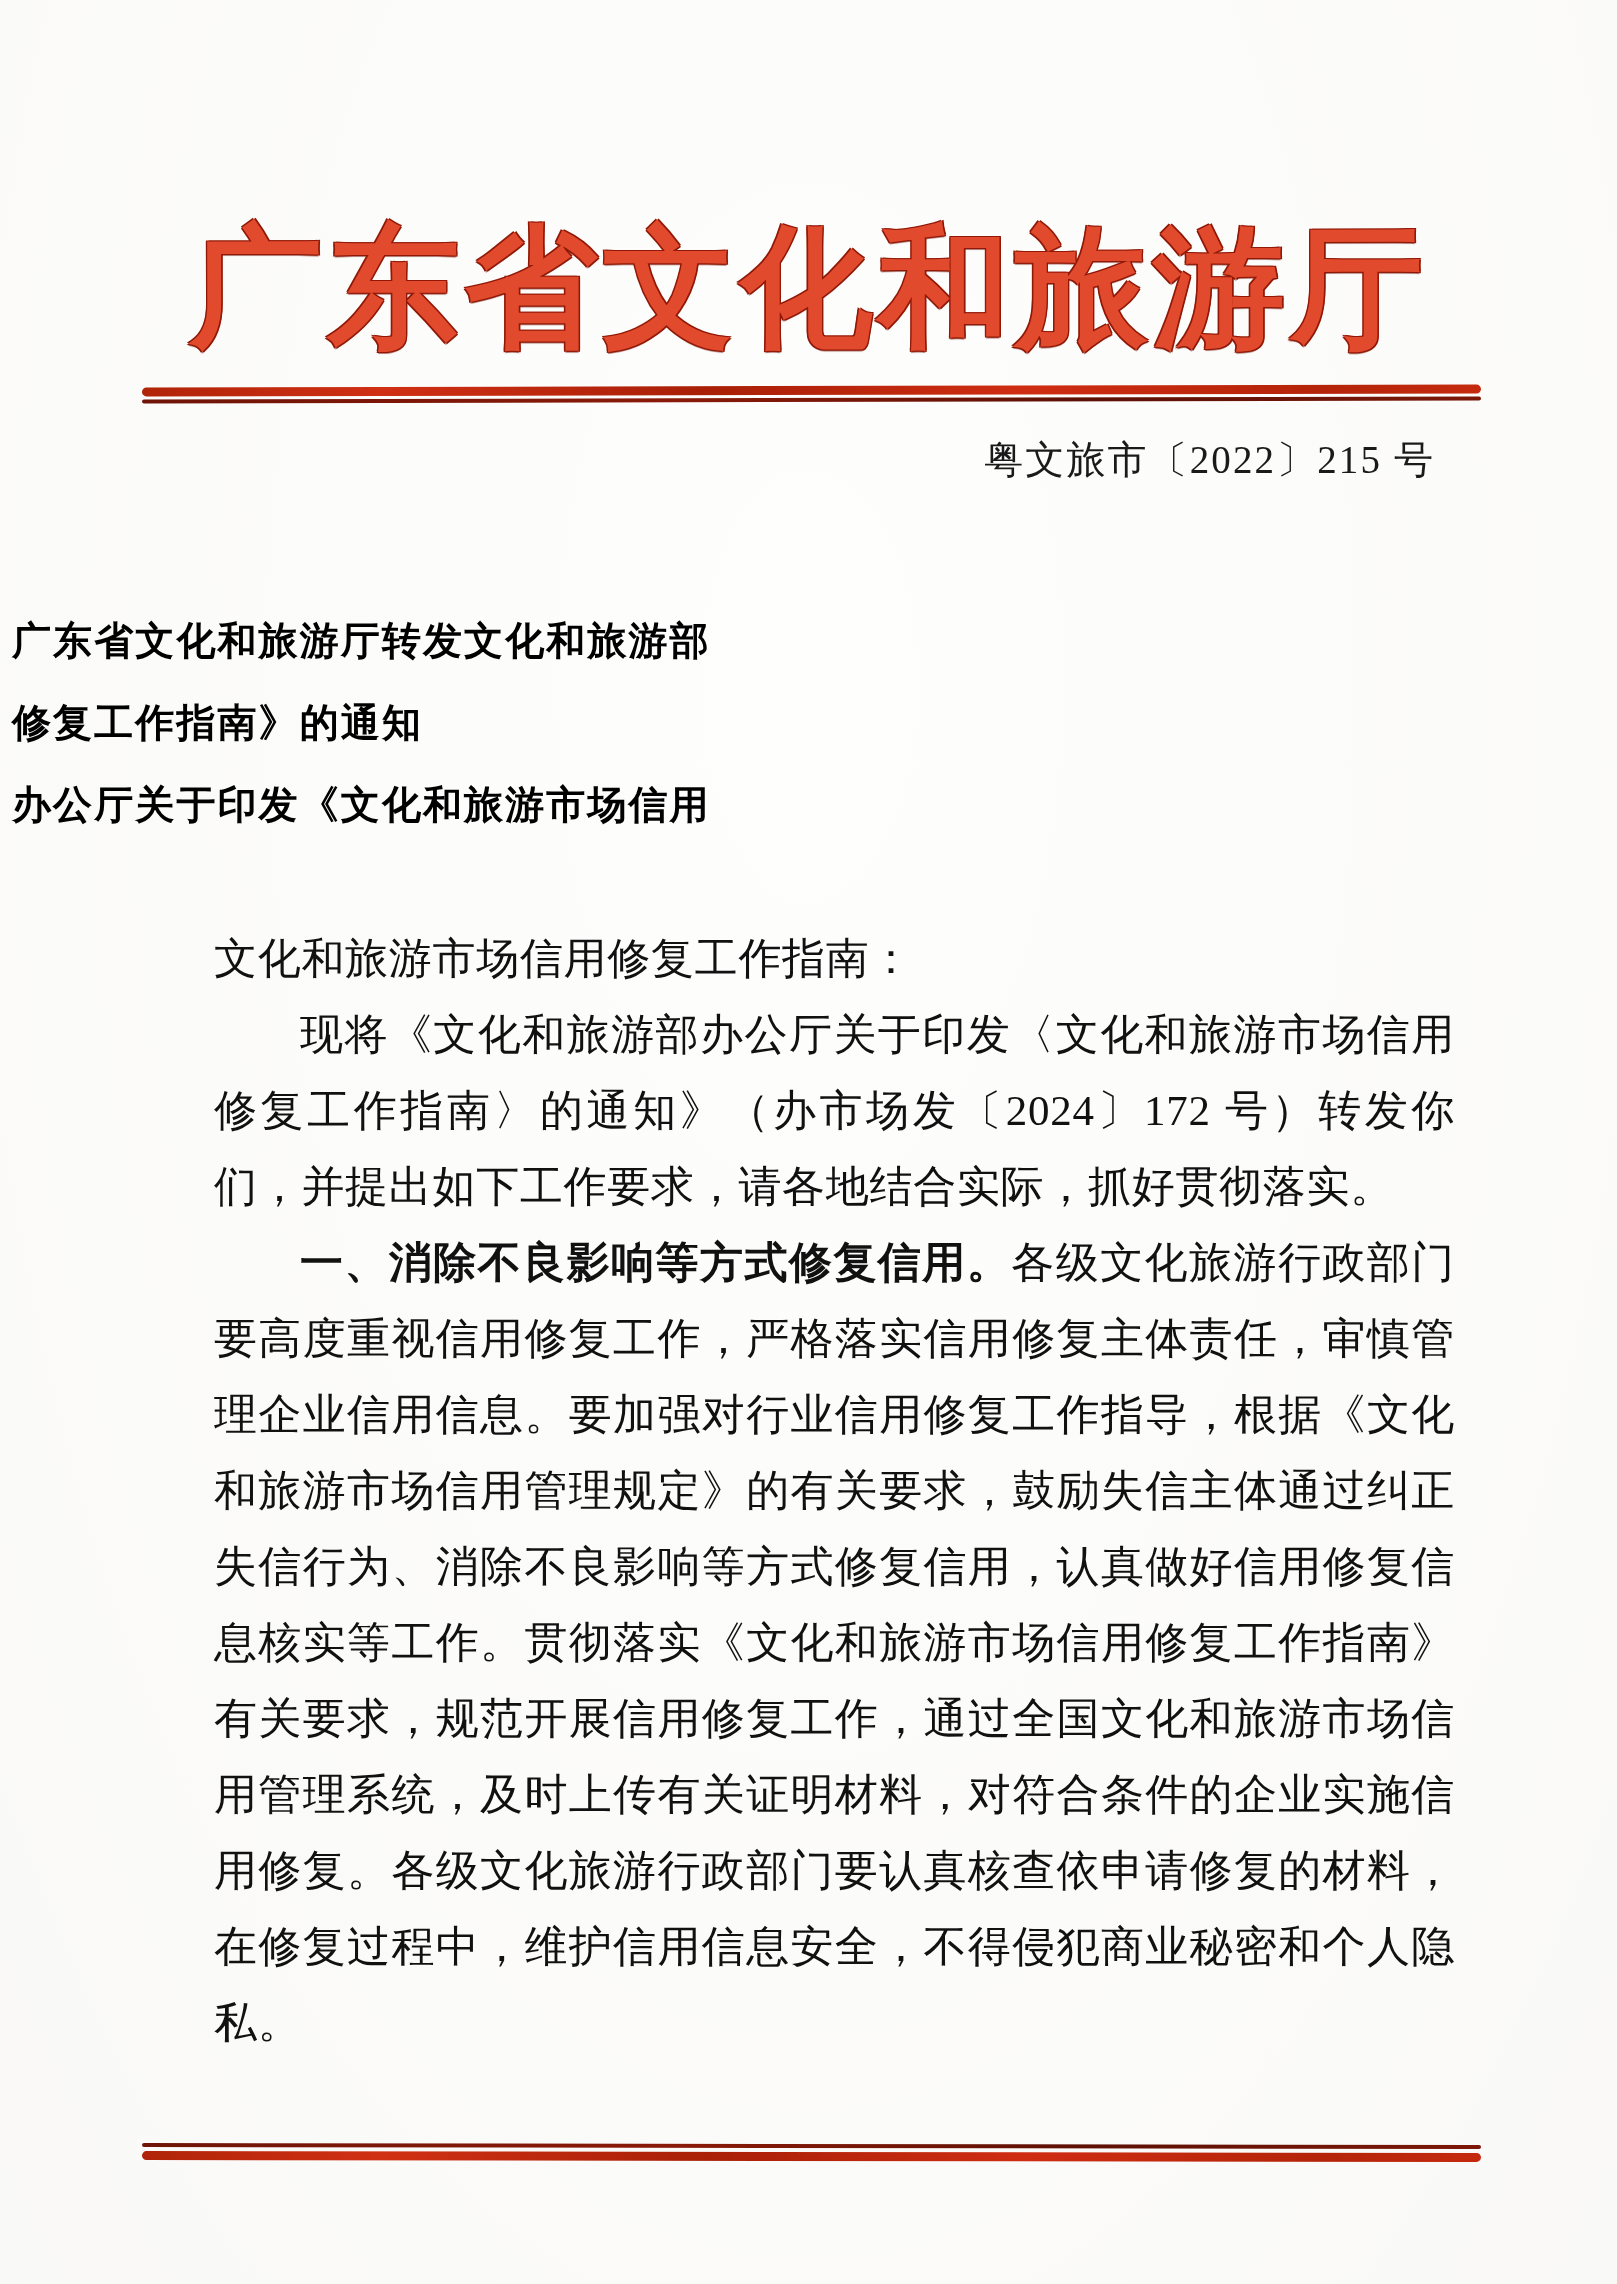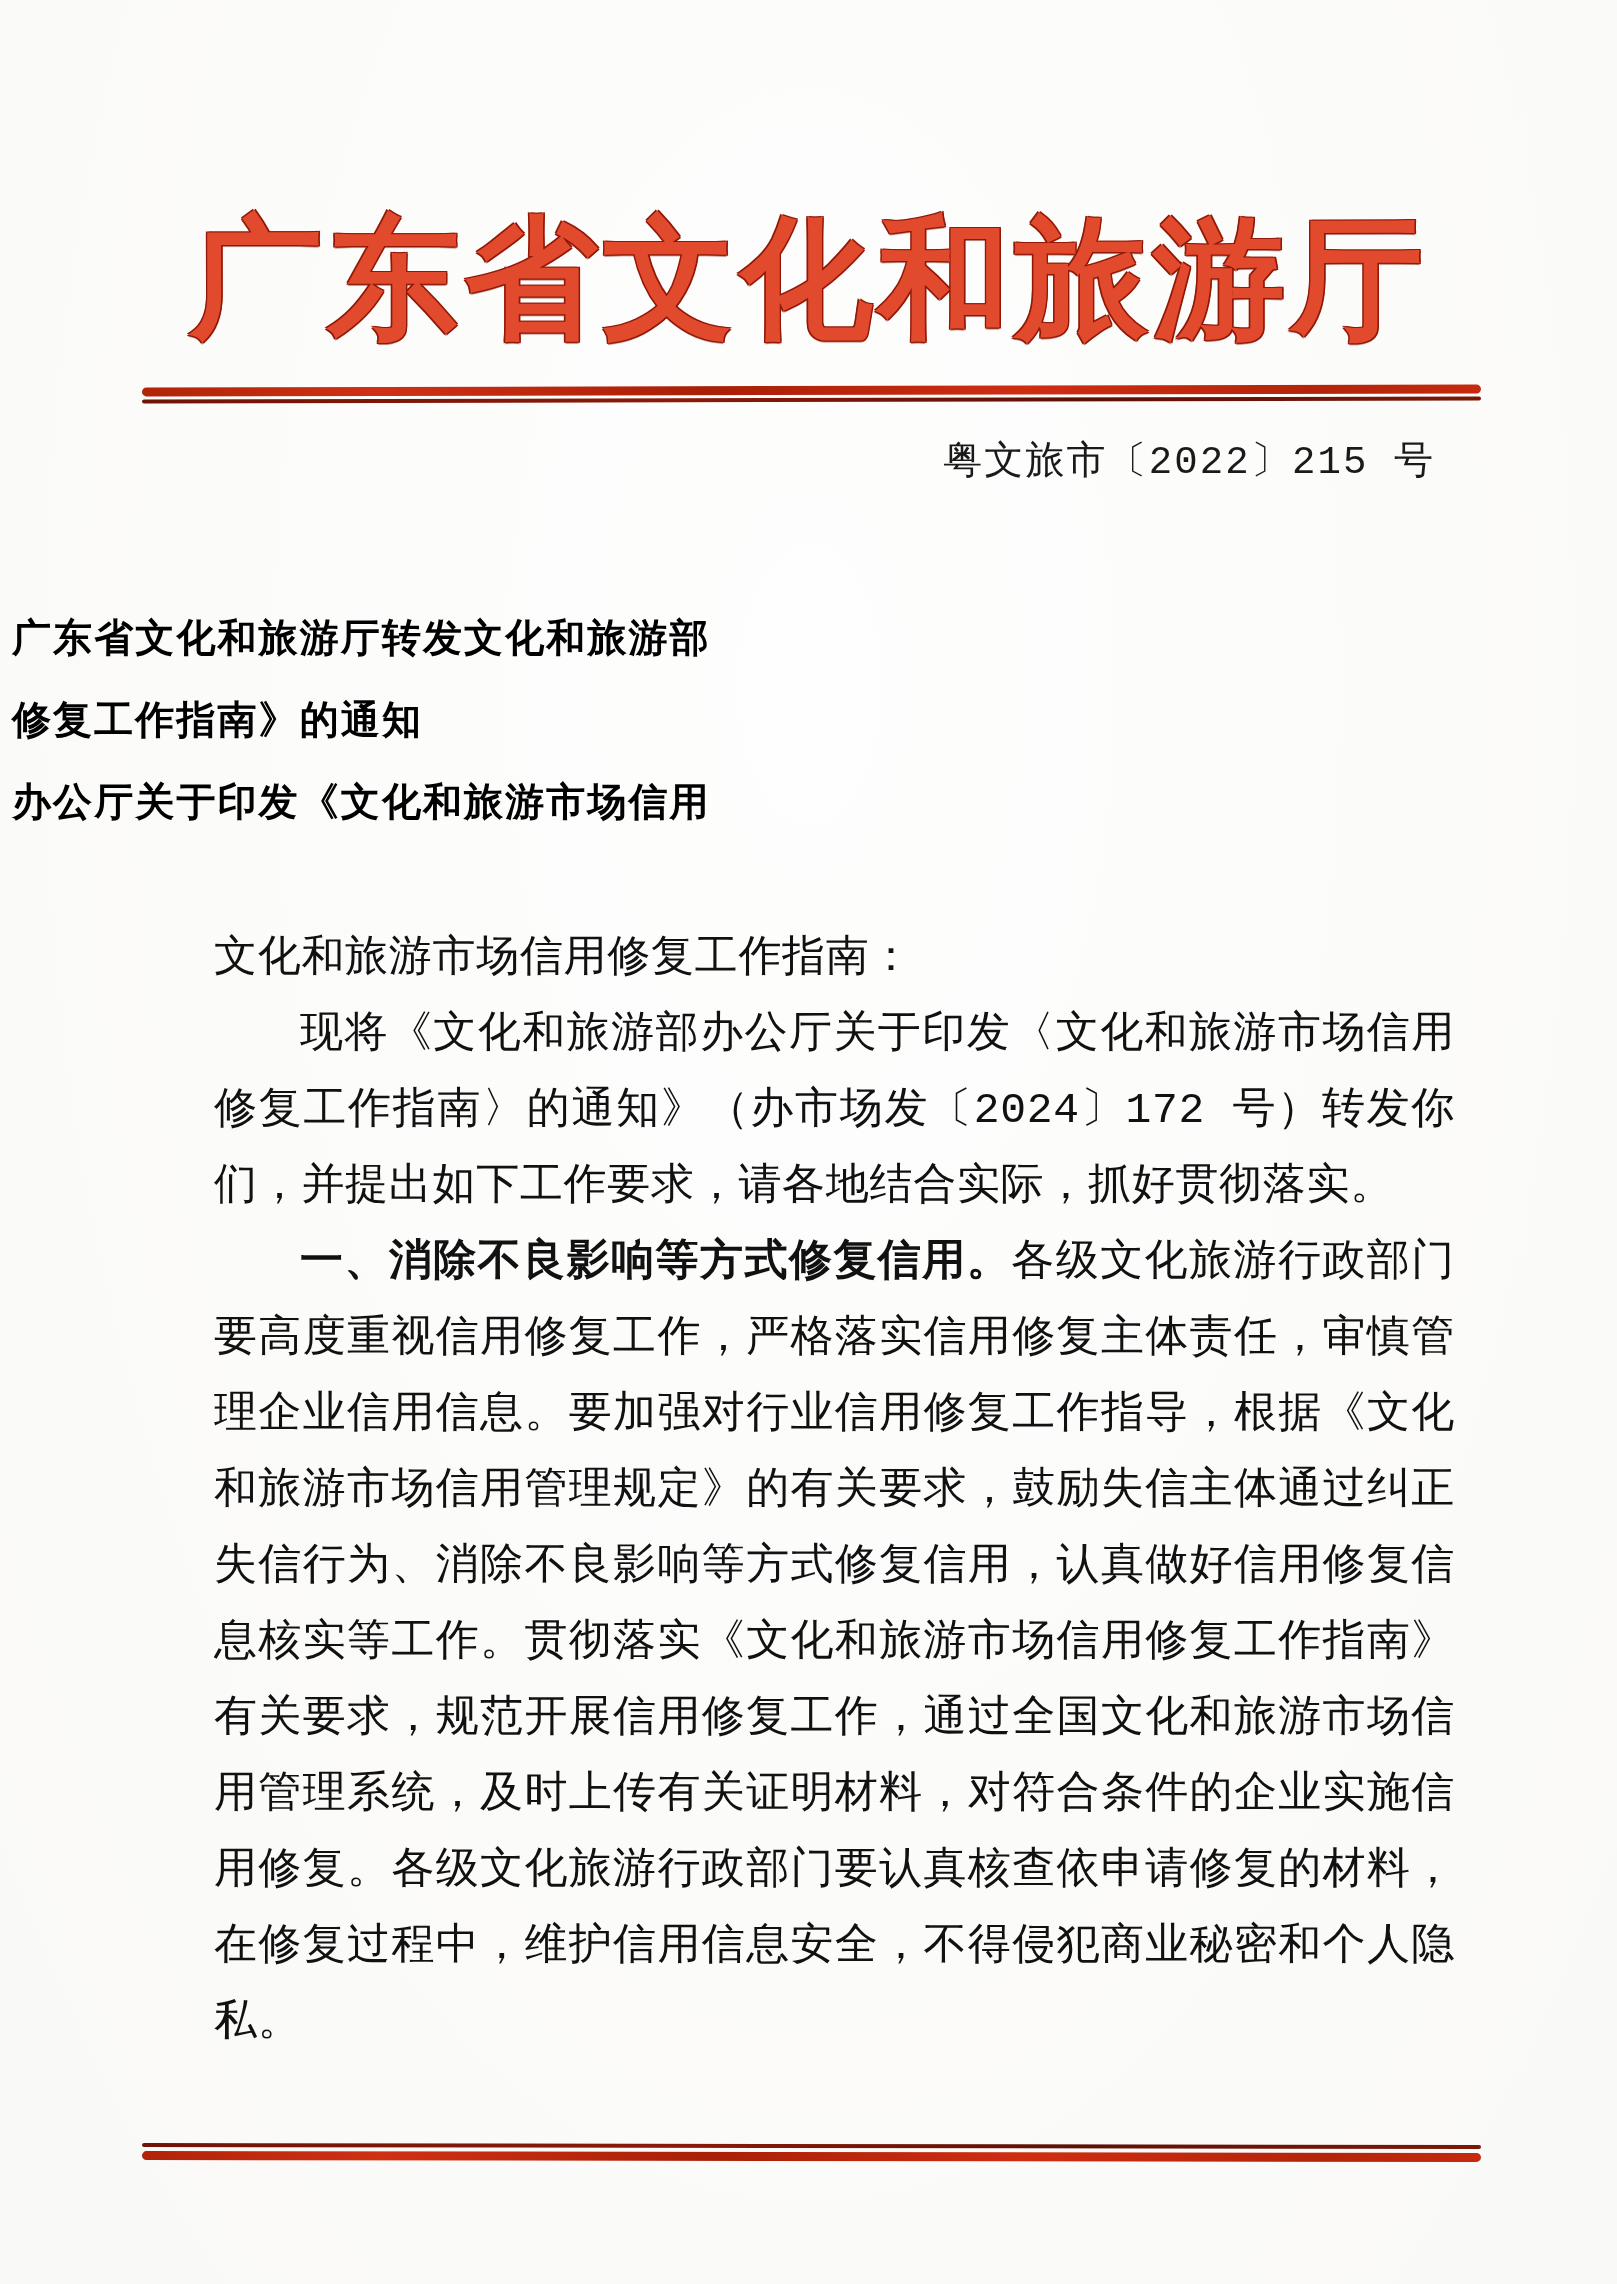--- a/index.html
+++ b/index.html
@@ -13,21 +13,21 @@
   html,body{margin:0;padding:0;}
   body{background:#d8d8d8;}
   .page{
     position:relative;
     width:1618px;
     height:2284px;
     margin:0 auto;
     background:var(--paper);
     background-image:radial-gradient(ellipse at 50% 30%, rgba(255,255,255,0.6), rgba(244,243,240,0.35));
     overflow:hidden;
-    font-family:Liberation Mono, monospace;
+    font-family:Liberation Serif, serif;
   }
 
   
   .letterhead{
     position:absolute;
     top:220px; left:0; width:100%;
     text-align:center;
     font-size:132px;
     line-height:1.05;
     font-weight:700;

